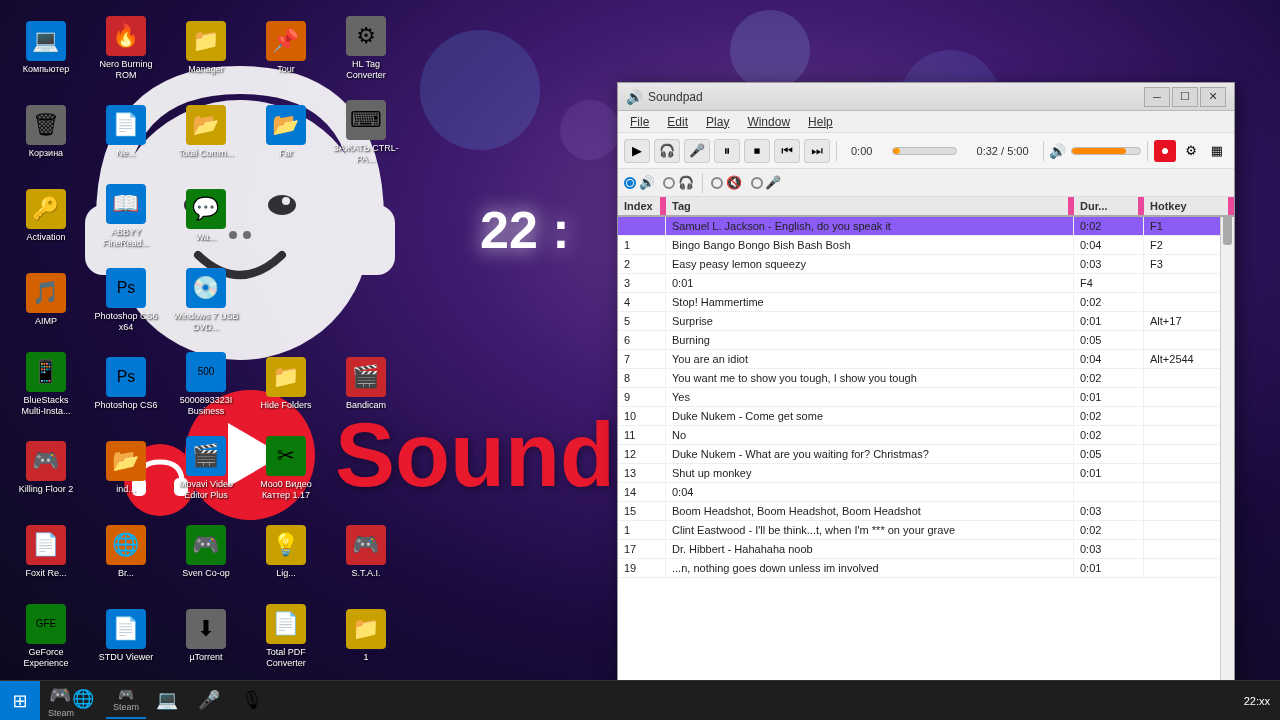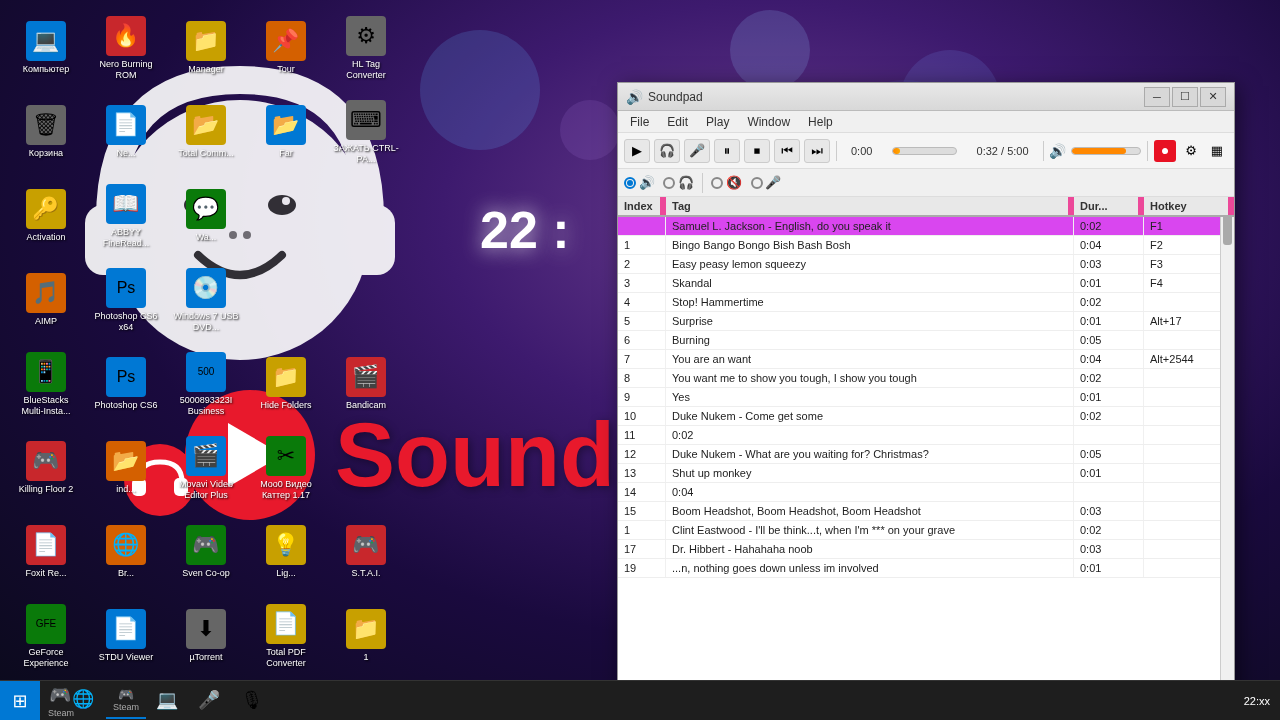--- a/index.html
+++ b/index.html
@@ -211,20 +211,21 @@
       gap: 2px;
       flex-shrink: 0;
     }
 
     .menu-item {
       padding: 2px 8px;
       cursor: pointer;
       font-size: 12px;
       color: #333;
       border-radius: 2px;
+      text-decoration: underline;
     }
 
     
     .toolbar {
       height: 36px;
       background: #f5f5f5;
       display: flex;
       align-items: center;
       padding: 0 6px;
       border-bottom: 1px solid #ddd;
@@ -365,21 +366,21 @@
       color: #333;
       border-right: 6px solid #ec4899;
     }
 
     .list-row {
       display: grid;
       grid-template-columns: 48px 1fr 70px 90px;
       border-bottom: 1px solid #eee;
       cursor: pointer;
     }
-    .list-row.selected { background: #d946ef; }
+    .list-row.selected { background: #8b5cf6; }
 
     .list-cell {
       padding: 3px 6px;
       font-size: 11px;
       color: #222;
       border-right: 1px solid #f0f0f0;
       white-space: nowrap;
       overflow: hidden;
       text-overflow: ellipsis;
     }
@@ -774,21 +775,20 @@
     <div class="list-cell">F2</div>
   </div>
         <div class="list-row">
     <div class="list-cell">2</div>
     <div class="list-cell" title="Easy peasy lemon squeezy">Easy peasy lemon squeezy</div>
     <div class="list-cell">0:03</div>
     <div class="list-cell">F3</div>
   </div>
         <div class="list-row">
     <div class="list-cell">3</div>
-    <div class="list-cell" title="Skandal">Skandal</div>
     <div class="list-cell">0:01</div>
     <div class="list-cell">F4</div>
   </div>
         <div class="list-row">
     <div class="list-cell">4</div>
     <div class="list-cell" title="Stop! Hammertime">Stop! Hammertime</div>
     <div class="list-cell">0:02</div>
     <div class="list-cell"></div>
   </div>
         <div class="list-row">
@@ -798,21 +798,21 @@
     <div class="list-cell">Alt+17</div>
   </div>
         <div class="list-row">
     <div class="list-cell">6</div>
     <div class="list-cell" title="Timmey">Burning</div>
     <div class="list-cell">0:05</div>
     <div class="list-cell"></div>
   </div>
         <div class="list-row">
     <div class="list-cell">7</div>
-    <div class="list-cell" title="You are an idiot">You are an want</div>
+    <div class="list-cell" title="You are an idiot">You are an idiot</div>
     <div class="list-cell">0:04</div>
     <div class="list-cell">Alt+2544</div>
   </div>
         <div class="list-row">
     <div class="list-cell">8</div>
     <div class="list-cell" title="You want me to show you tough, I show you tough">You want me to show you tough, I show you tough</div>
     <div class="list-cell">0:02</div>
     <div class="list-cell"></div>
   </div>
         <div class="list-row">
@@ -822,20 +822,21 @@
     <div class="list-cell"></div>
   </div>
         <div class="list-row">
     <div class="list-cell">10</div>
     <div class="list-cell" title="Duke Nukem - Come get some">Duke Nukem - Come get some</div>
     <div class="list-cell">0:02</div>
     <div class="list-cell"></div>
   </div>
         <div class="list-row">
     <div class="list-cell">11</div>
+    <div class="list-cell" title="No">No</div>
     <div class="list-cell">0:02</div>
     <div class="list-cell"></div>
   </div>
         <div class="list-row">
     <div class="list-cell">12</div>
     <div class="list-cell" title="Duke Nukem - What are you waiting for? Christmas?">Duke Nukem - What are you waiting for? Christmas?</div>
     <div class="list-cell">0:05</div>
     <div class="list-cell"></div>
   </div>
         <div class="list-row">

